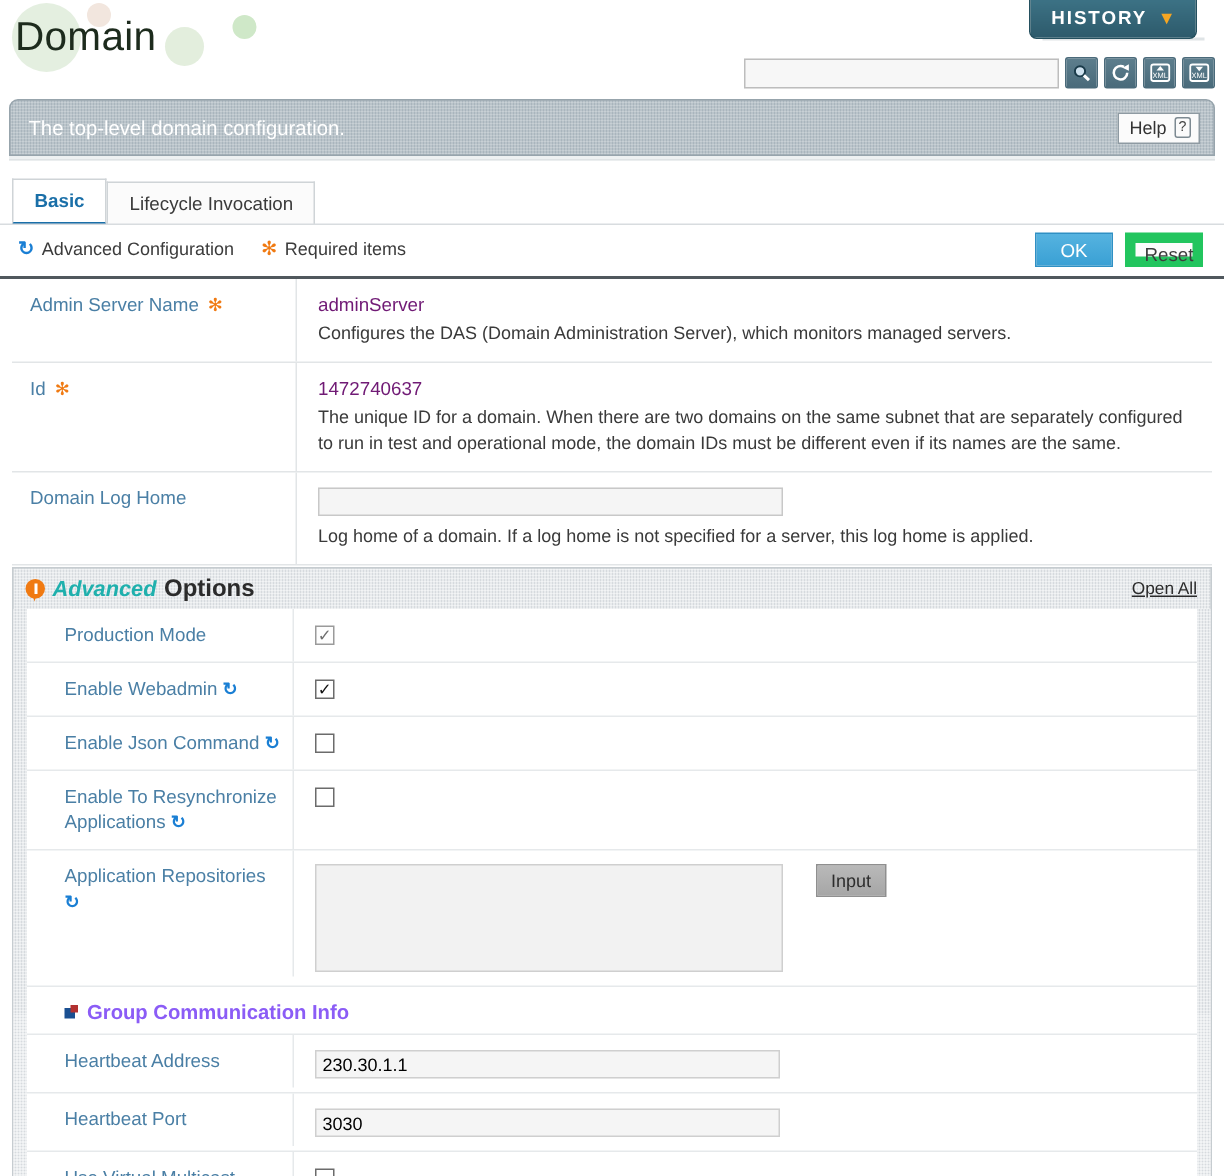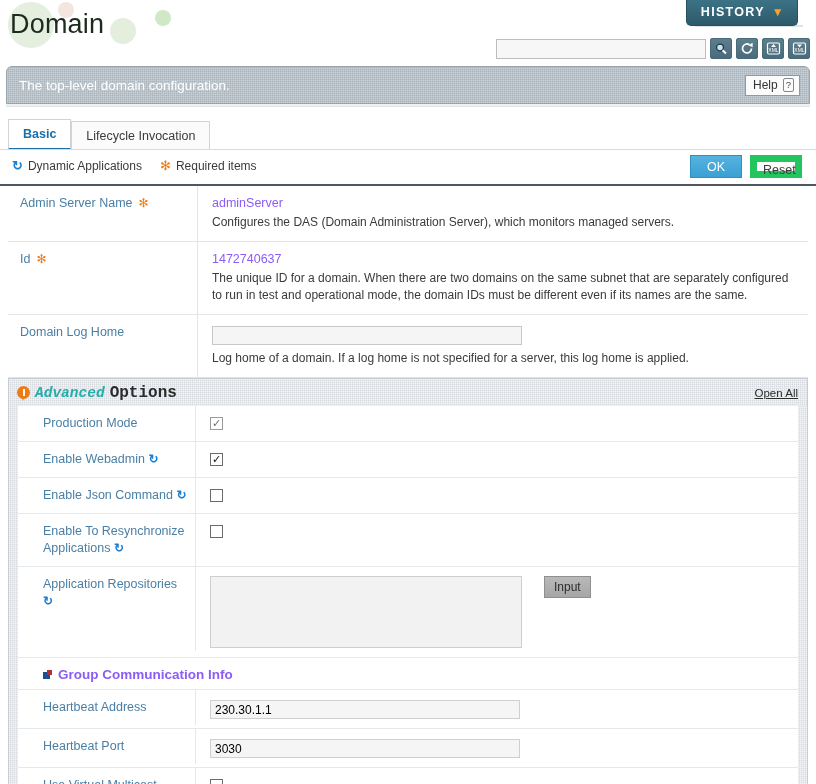--- a/index.html
+++ b/index.html
@@ -138,40 +138,40 @@
   .frow { display: flex; border-bottom: 1px solid #e2e5e7; min-height: 44px; }
   .fl {
     width: 190px; flex: 0 0 190px;
     padding: 10px 8px 10px 12px;
     font-size: 12.5px; color: #4a7fa5;
     border-right: 1px solid #e2e5e7;
     display: flex; align-items: flex-start; gap: 6px;
   }
   .fl .req-ico { font-size: 12px; }
   .fv { flex: 1; padding: 10px 14px 10px 14px; }
-  .fv .val { font-size: 12.5px; color: #8b5cf6; margin-bottom: 4px; }
+  .fv .val { font-size: 12.5px; color: #701a75; margin-bottom: 4px; }
   .fv .desc { font-size: 12px; color: #3a3a3a; line-height: 17px; }
   .txt-in {
     width: 310px; height: 19px; border: 1px solid #c8c8c8;
     background: #f5f5f5; font-size: 12px; padding: 0 4px;
     margin-bottom: 5px; outline: none;
     font-family: "Liberation Sans", sans-serif;
   }
 
   
   .adv-wrap { position: absolute; left: 8px; top: 378px; width: 800px; }
   .adv-head {
     height: 28px; position: relative;
     background-color: #d6dade;
     background-image:
       repeating-linear-gradient(0deg, rgba(255,255,255,.45) 0 1px, transparent 1px 2px),
       repeating-linear-gradient(90deg, rgba(255,255,255,.45) 0 1px, transparent 1px 2px);
     border: 1px solid #c6ccd0; border-bottom: none;
   }
-  .adv-title { position: absolute; left: 8px; top: 5px; display: flex; align-items: center; gap: 5px; font-family: Liberation Mono, monospace; }
+  .adv-title { position: absolute; left: 8px; top: 5px; display: flex; align-items: center; gap: 5px; }
   .adv-pin {
     width: 13px; height: 15px; position: relative;
   }
   .adv-pin .pin-body {
     position: absolute; left: 0; top: 0; width: 13px; height: 13px;
     background: #f07a12; border-radius: 50% 50% 50% 50%;
   }
   .adv-pin .pin-tip {
     position: absolute; left: 4px; top: 9px; width: 0; height: 0;
     border-left: 2.5px solid transparent; border-right: 2.5px solid transparent;
@@ -299,21 +299,21 @@
 
   <div class="tabs">
     <div class="tab active">Basic</div>
     <div class="tab">Lifecycle Invocation</div>
   </div>
   <div class="tab-rule"></div>
 
   <div class="legend-row">
     <div class="legend-item">
       <span class="sync-ico">↻</span>
-      <span>Dynamic Applications</span>
+      <span>Advanced Configuration</span>
     </div>
     <div class="legend-item">
       <span class="req-ico">✻</span>
       <span>Required items</span>
     </div>
   </div>
 
   <div class="action-row">
     <button class="btn-ok">OK</button>
     <button class="btn-reset">Reset</button>

